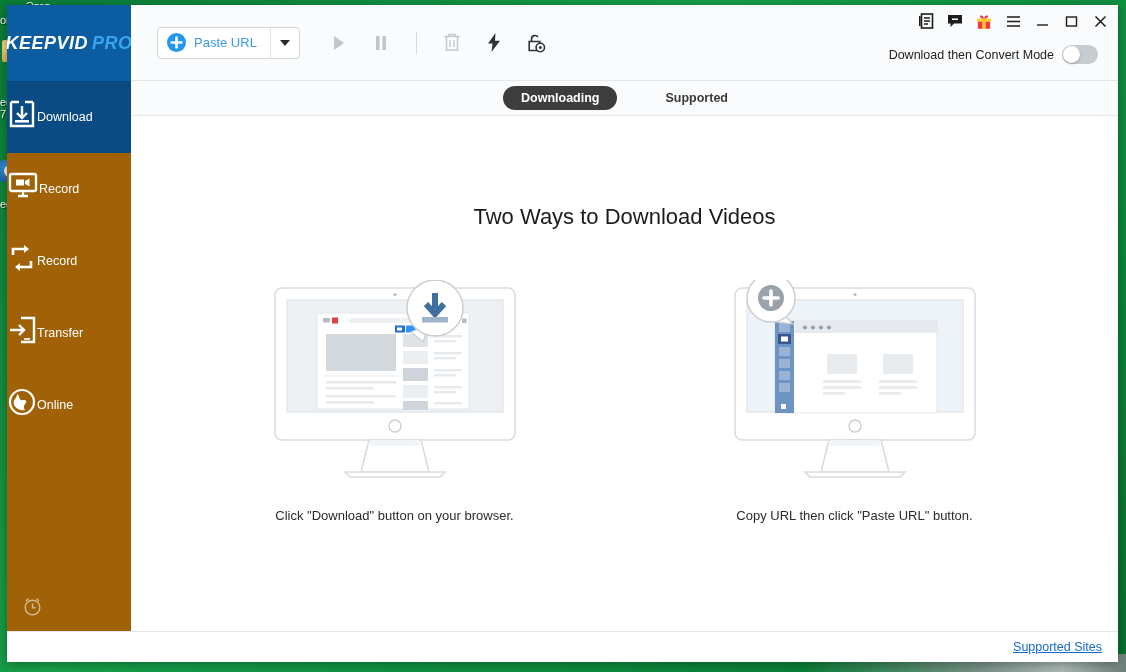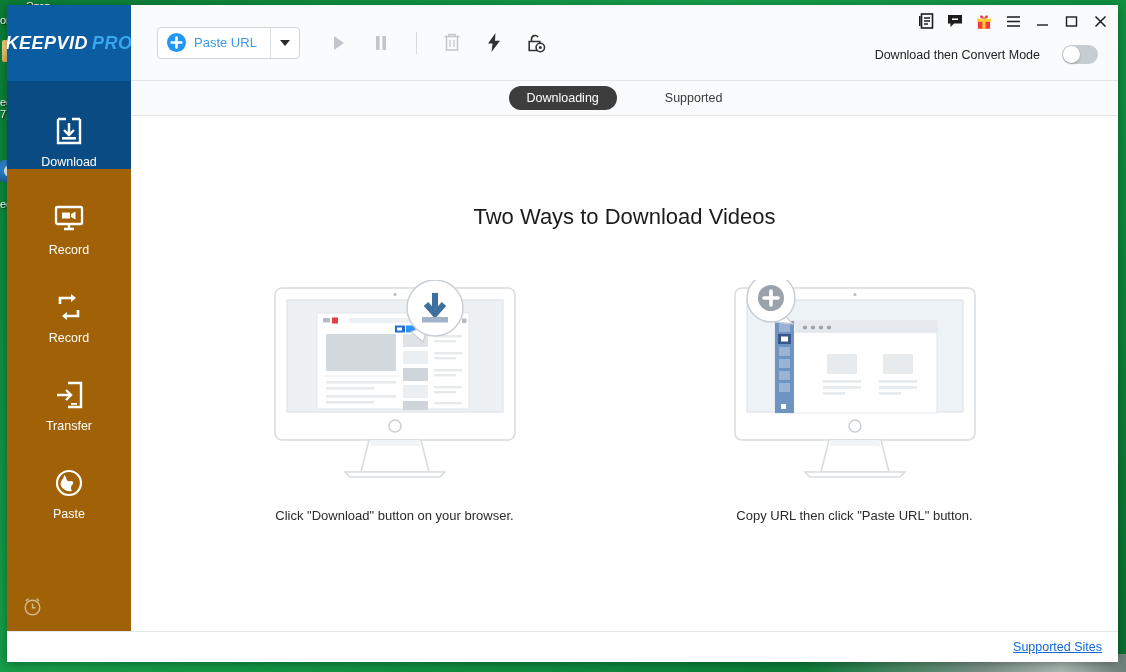--- a/index.html
+++ b/index.html
@@ -62,23 +62,23 @@
   }
   .brand {
     height: 76px; background: #0b5ca0;
     display: flex; align-items: center; justify-content: center;
   }
   .brand-text { font-size: 18px; font-weight: bold; letter-spacing: .5px; font-style: italic; }
   .brand-keep { color: #ffffff; }
   .brand-pro  { color: #3aa6ef; margin-left: 4px; }
 
   .nav-item {
-    height: 88px;
-    display: flex; flex-direction: column;
-    align-items: center; justify-content: flex-end;
+    height: 72px;
+    display: flex; flex-direction: row;
+    align-items: center; justify-content: flex-start;
     color: #ffffff; cursor: pointer; user-select: none;
   }
   .nav-item.active { background: #0a4b84; }
   .nav-icon { height: 36px; display: flex; align-items: center; justify-content: center; margin-bottom: 6px; }
   .nav-label { font-size: 12.5px; }
   .nav-spacer { flex: 1; }
   .nav-bottom { height: 46px; display: flex; align-items: center; padding-left: 16px; }
   .clock-ic { opacity: .55; }
 
   
@@ -112,38 +112,38 @@
   .tdiv { width: 1px; height: 22px; background: #d8dadd; margin: 0 4px; }
 
   .win-ctrls {
     position: absolute; right: 10px; top: 8px;
     display: flex; align-items: center; gap: 13px;
   }
   .wic { width: 16px; height: 16px; display: flex; align-items: center; justify-content: center; cursor: pointer; }
 
   .conv-mode {
     position: absolute; right: 20px; top: 40px;
-    display: flex; align-items: center; gap: 22px;
+    display: flex; align-items: center; gap: 8px;
   }
   .conv-label { font-size: 12.5px; color: #222; }
   .toggle {
     width: 36px; height: 19px; border-radius: 10px;
     background: #c7ccd1; position: relative; cursor: pointer;
   }
   .toggle .knob {
     position: absolute; left: 1px; top: 1px; width: 17px; height: 17px;
     border-radius: 50%; background: #ffffff; box-shadow: 0 1px 2px rgba(0,0,0,.25);
   }
 
   
   #tabstrip {
     height: 35px; background: #fafbfc; border-bottom: 1px solid #e4e6e8;
     display: flex; align-items: center; justify-content: center; gap: 30px;
   }
-  .tab { font-size: 12.5px; color: #3a3a3a; padding: 5px 18px; border-radius: 13px; cursor: pointer; }
+  .tab { font-size: 12.5px; color: #3a3a3a; padding: 5px 18px; border-radius: 13px; cursor: pointer; font-weight: bold; }
   .tab.active { background: #3d3d3d; color: #ffffff; }
 
   
   #content {
     flex: 1; min-height: 0; background: #ffffff;
     display: flex; flex-direction: column; align-items: center;
     padding-top: 88px;
   }
   #headline { font-size: 22px; color: #1b1b1b; font-weight: normal; }
   #cards { display: flex; gap: 170px; margin-top: 50px; }
@@ -232,21 +232,21 @@
         <span class="nav-label">Transfer</span>
       </div>
 
       <div class="nav-item">
         <span class="nav-icon">
           <svg width="30" height="30" viewBox="0 0 30 30">
             <circle cx="15" cy="15" r="12" fill="none" stroke="#fff" stroke-width="2.2"></circle>
             <path d="M10 7 c3 2 2 5 4 6 c2 1 4 -1 5 1 c1 2 -2 3 -2 6 c0 2 1 3 1 3 c-4 1 -9 -1 -11 -5 c-1 -3 0 -5 1 -6 c1 -1 2 -3 2 -5 z" fill="#fff"></path>
           </svg>
         </span>
-        <span class="nav-label">Paste</span>
+        <span class="nav-label">Online</span>
       </div>
 
       <div class="nav-spacer"></div>
 
       <div class="nav-bottom">
         <span class="clock-ic">
           <svg width="19" height="19" viewBox="0 0 19 19">
             <circle cx="9.5" cy="10.5" r="7.3" fill="none" stroke="#fff" stroke-width="1.4"></circle>
             <path d="M9.5 6.5 v4.3 h3" fill="none" stroke="#fff" stroke-width="1.4"></path>
             <path d="M3 4 l2.5 -2.4 M16 4 l-2.5 -2.4" stroke="#fff" stroke-width="1.4" fill="none"></path>

